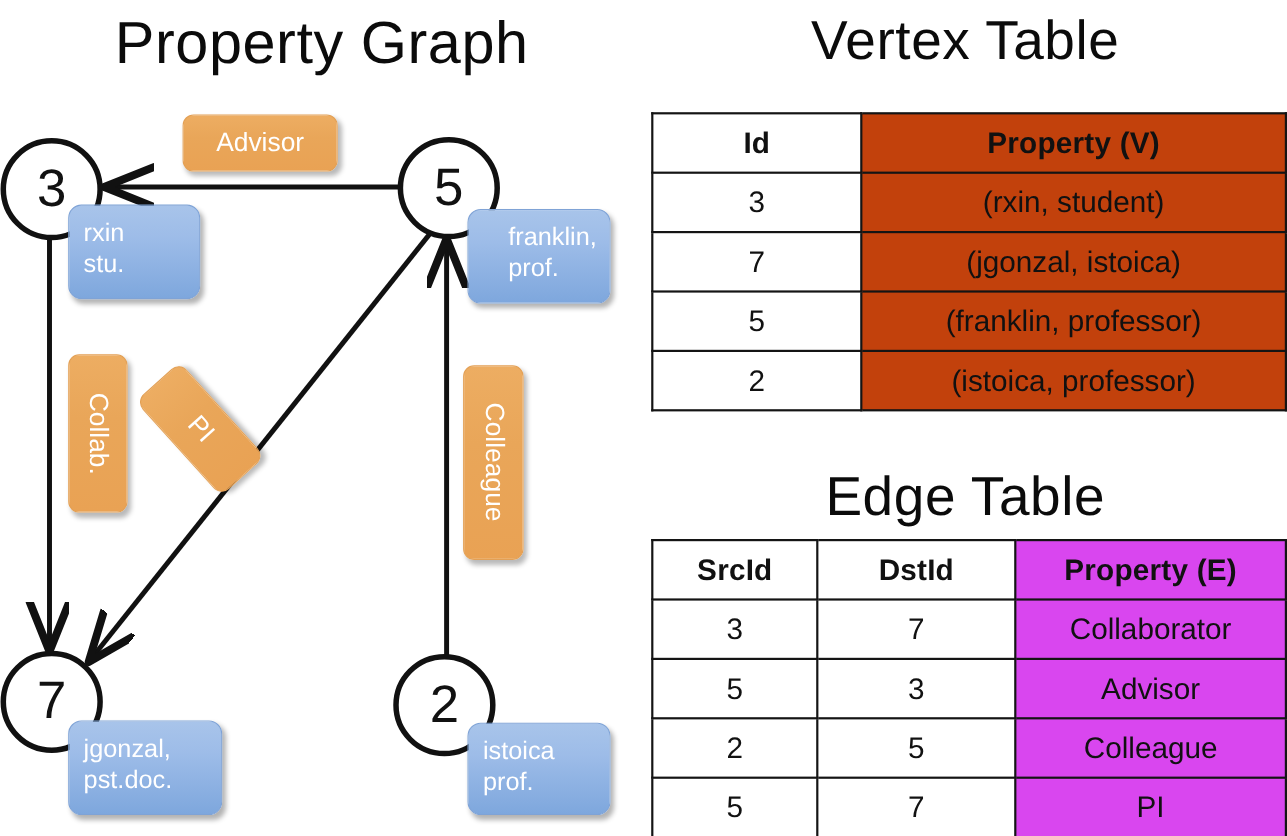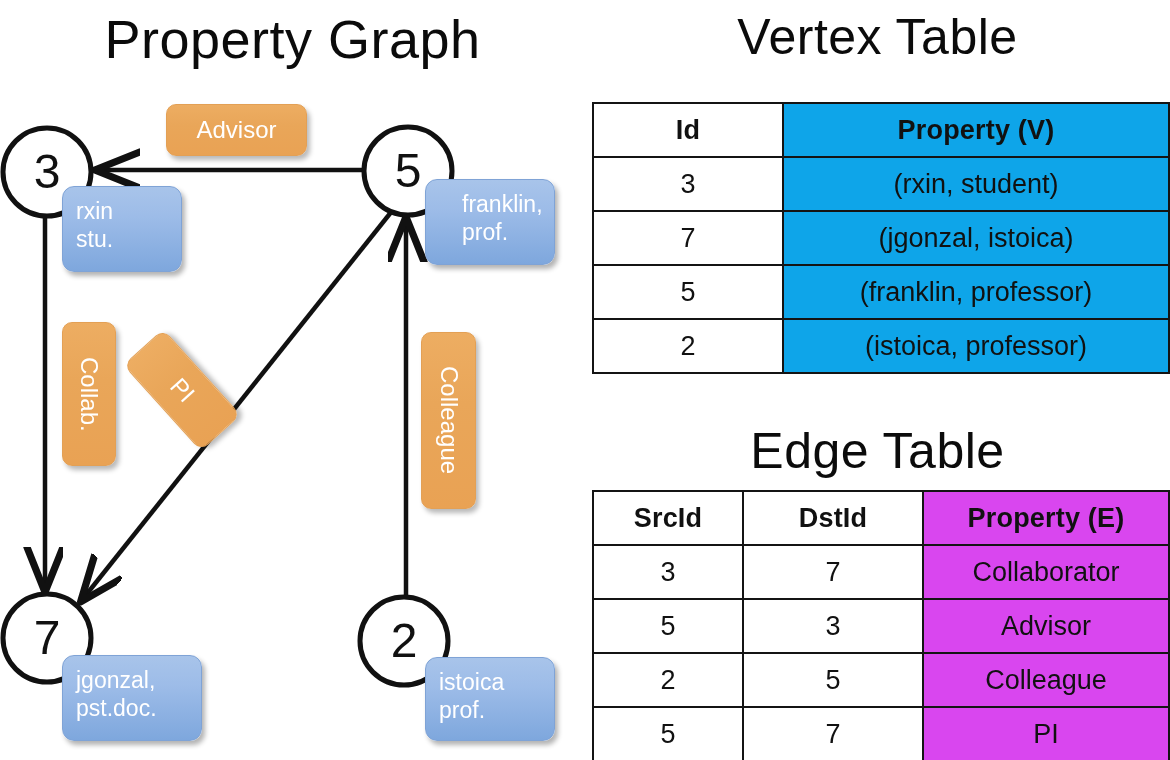--- a/index.html
+++ b/index.html
@@ -131,21 +131,21 @@
     padding: 0;
     height: 52px;
     font-size: 27px;
   }
   .tbl th {
     font-weight: 700;
     font-size: 27px;
     letter-spacing: 0.2px;
   }
   .cell-plain { background: #ffffff; }
-  .cell-blue  { background: #0ea5e9; margin-top: 17px; }
+  .cell-blue  { background: #c2410c; margin-top: 17px; }
   .cell-peach { background: #d946ef; }
 
   #vertex-table { left: 592px; top: 102px; width: 576px; }
   #vertex-table col.c-id   { width: 190px; }
   #vertex-table col.c-prop { width: 386px; }
 
   #edge-table { left: 592px; top: 490px; width: 576px; }
   #edge-table col.c-src  { width: 150px; }
   #edge-table col.c-dst  { width: 180px; }
   #edge-table col.c-prop { width: 246px; }
@@ -185,21 +185,21 @@
   <div class="vertex-num" style="left:7px;  top:148px; width:80px;">3</div>
   <div class="vertex-num" style="left:368px; top:147px; width:80px;">5</div>
   <div class="vertex-num" style="left:7px;  top:614px; width:80px;">7</div>
   <div class="vertex-num" style="left:364px; top:617px; width:80px;">2</div>
 
   <div class="prop-box" style="left:62px; top:186px; width:120px; height:86px;">
     <span class="ln">rxin</span>
     <span class="ln">stu.</span>
   </div>
 
-  <div class="prop-box" style="left:425px; top:179px; width:130px; height:86px;padding-left:36px;">
+  <div class="prop-box" style="left:425px; top:190px; width:130px; height:86px;padding-left:36px;">
     <span class="ln">franklin,</span>
     <span class="ln">prof.</span>
   </div>
 
   <div class="prop-box" style="left:62px; top:655px; width:140px; height:86px;">
     <span class="ln">jgonzal,</span>
     <span class="ln">pst.doc.</span>
   </div>
 
   <div class="prop-box" style="left:425px; top:657px; width:130px; height:84px;">

